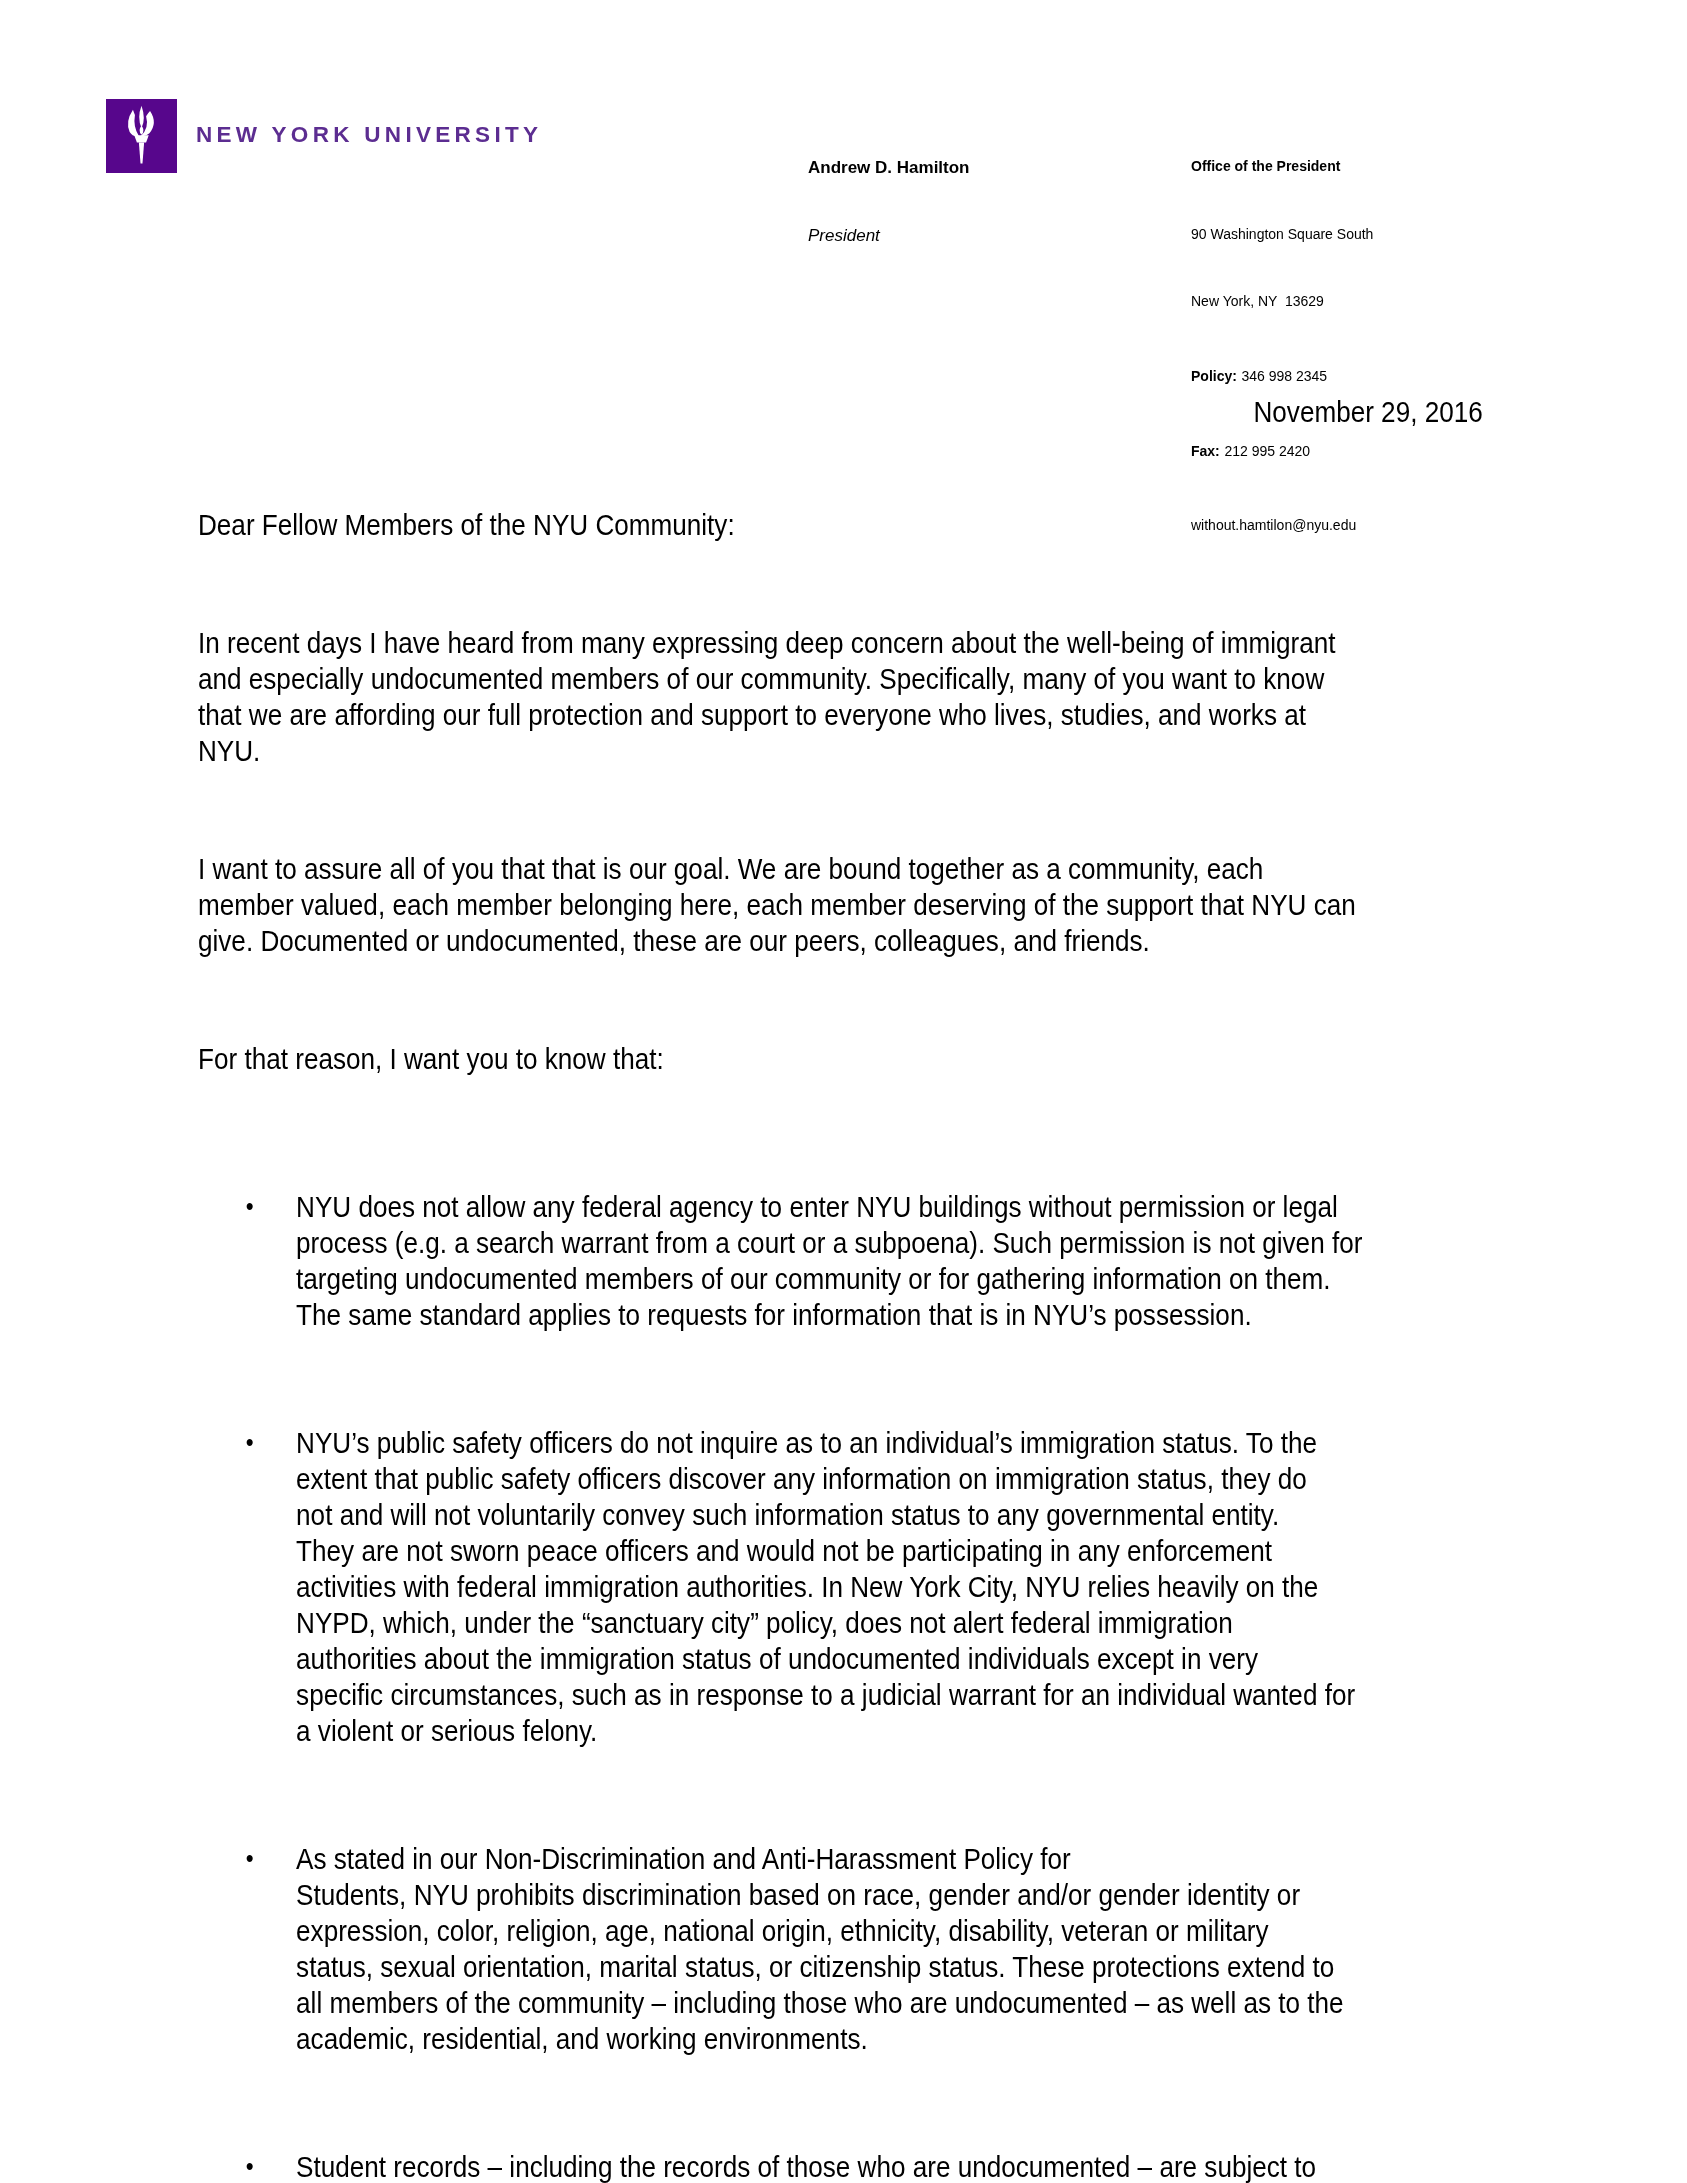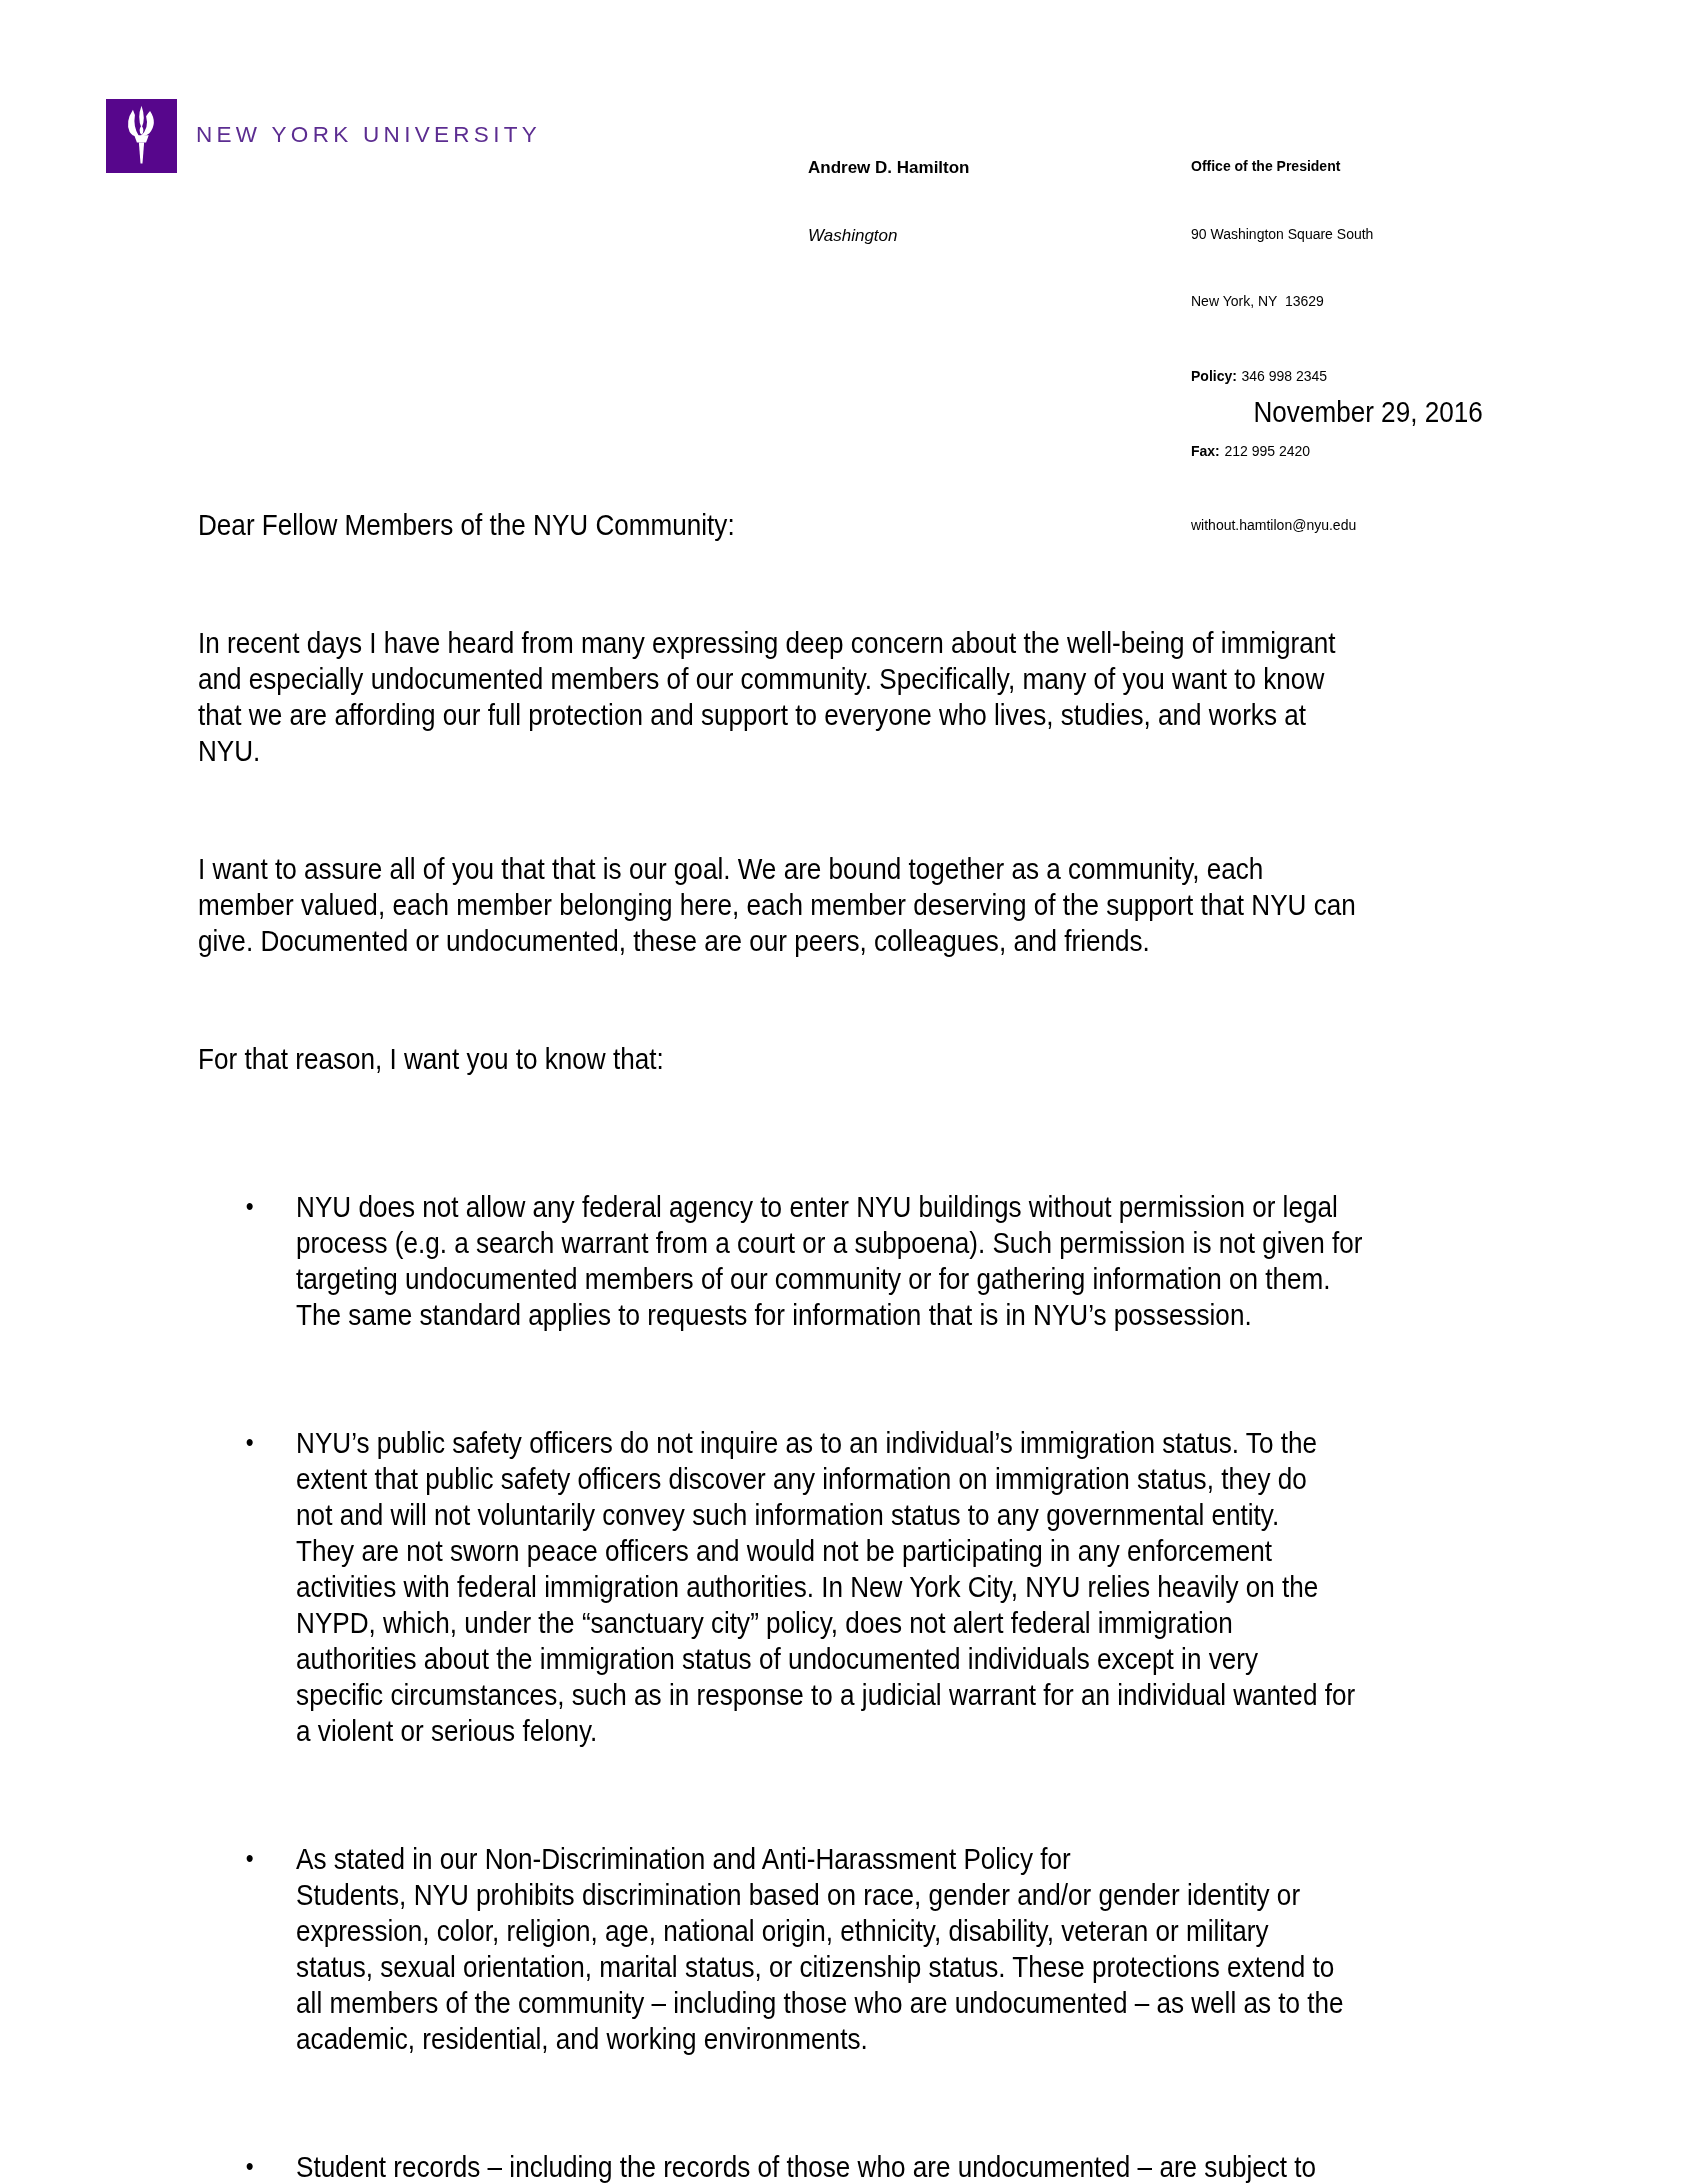--- a/index.html
+++ b/index.html
@@ -19,21 +19,21 @@
     position: absolute;
     left: 106px; top: 99px;
     width: 71px; height: 74px;
     background: #57068C;
   }
   .logo-mark svg { position: absolute; left: 0; top: 0; width: 100%; height: 100%; }
   .wordmark {
     position: absolute;
     left: 196px; top: 122px;
     font-size: 22.5px;
-    font-weight: normal;
+    font-weight: bold;
     letter-spacing: 4.3px;
     color: #5C2D91;
     white-space: pre;
   }
   .sender-block {
     position: absolute;
     left: 808px; top: 112px;
     font-size: 17px; line-height: 22.5px;
     white-space: pre-wrap;
   }
@@ -108,21 +108,21 @@
             <path d="M50 66 L58 66 L55.5 98 L52.5 98 Z"></path>
           </g>
         </svg>
       </span>
     </div>
 
     <div class="wordmark">NEW YORK UNIVERSITY</div>
 
     <div class="sender-block">
       <div class="sender-name">Andrew D. Hamilton</div>
-      <div class="sender-title">Washington</div>
+      <div class="sender-title">President</div>
     </div>
 
     <div class="office-block">
       <div class="office-name">Office of the President</div>
       <div>90 Washington Square South</div>
       <div>New York, NY  13629</div>
       <div class="contact-row"><span class="label">Policy:</span><span class="value">346 998 2345</span></div>
       <div class="contact-row"><span class="label">Fax:</span><span class="value">212 995 2420</span></div>
       <div class="contact-row">without.hamtilon@nyu.edu</div>
     </div>

